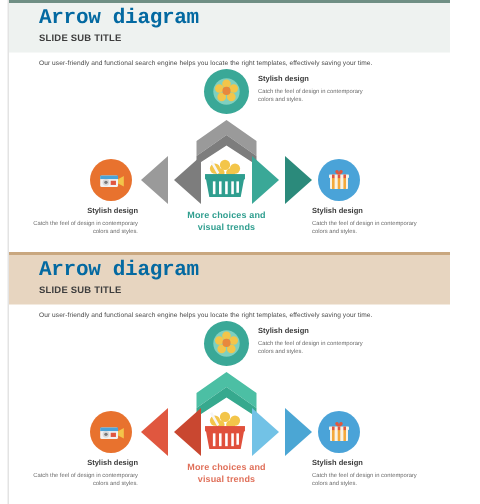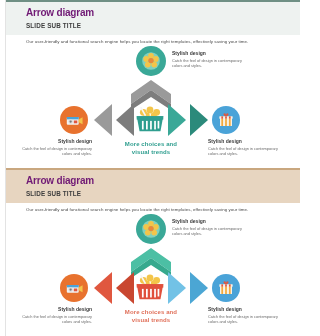--- a/index.html
+++ b/index.html
@@ -24,22 +24,22 @@
   .top-rule {
     position:absolute; left:0; top:0;
     width:300px; height:2px;
   }
   .hdr {
     position:absolute; left:6px; top:2px;
     width:294px; height:33px;
     padding:3px 0 0 20px;
   }
   .hdr-title {
-    font-size:10px; font-weight:bold; letter-spacing:-0.2px;
-    color:#701a75; line-height:15px;
+    font-size:14px; font-weight:bold; letter-spacing:-0.2px;
+    color:#0369a1; line-height:15px;font-family:Liberation Mono, monospace;
   }
   .hdr-sub {
     font-size:6.3px; font-weight:bold; letter-spacing:0.15px;
     color:#3d3d3d; line-height:10px; margin-top:1px;
   }
   .desc {
     position:absolute; left:26px; top:38px;
     width:262px;
     font-size:4.4px; color:#4a4a4a; line-height:7px;
     letter-spacing:0.05px;

